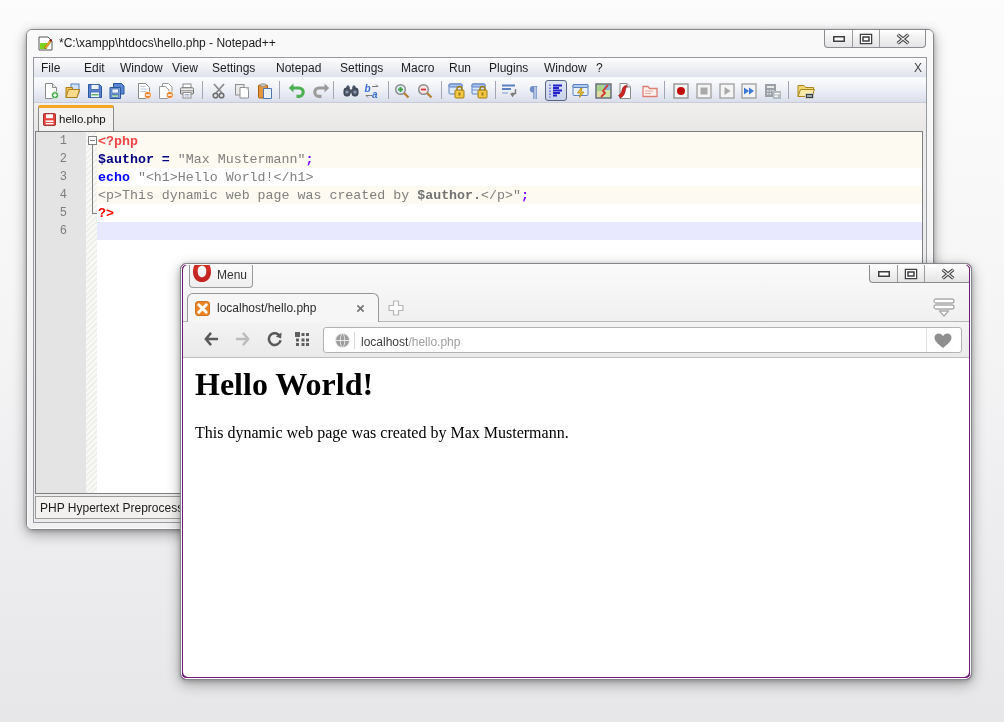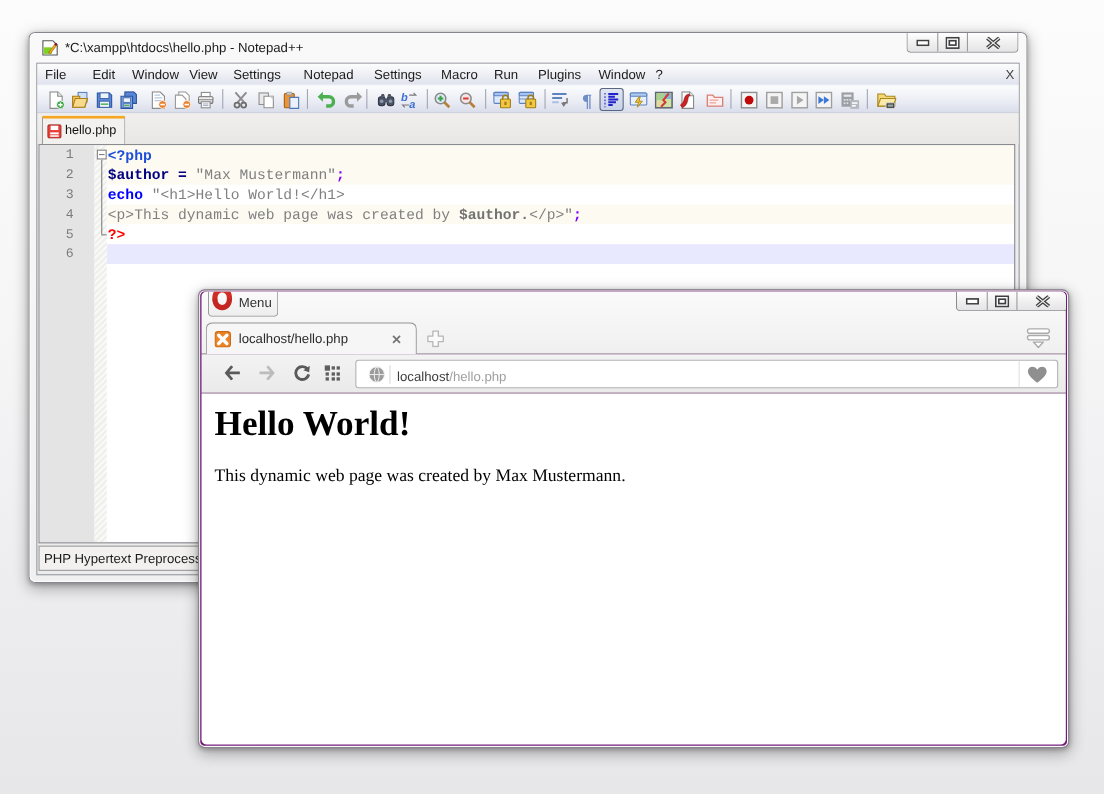--- a/index.html
+++ b/index.html
@@ -341,21 +341,21 @@
       <div class="lnum" style="top:18px;line-height:18px;">2</div>
       <div class="lnum" style="top:36px;line-height:18px;">3</div>
       <div class="lnum" style="top:54px;line-height:18px;">4</div>
       <div class="lnum" style="top:72px;line-height:18px;">5</div>
       <div class="lnum" style="top:90px;line-height:18px;">6</div>
 
       <div style="position:absolute;left:56px;top:13px;width:1px;height:68px;background:#808080;"></div>
       <div style="position:absolute;left:56px;top:81px;width:5px;height:1px;background:#808080;"></div>
       <div style="position:absolute;left:52px;top:4px;width:9px;height:9px;border:1px solid #808080;background:#fff;"></div>
       <div style="position:absolute;left:54px;top:8px;width:5px;height:1px;background:#808080;"></div>
-      <div class="codeline" style="top:1px"><span style="color:#1d4ed8;font-weight:bold">&lt;?php</span></div>
+      <div class="codeline" style="top:1px"><span style="color:#ef4444;font-weight:bold">&lt;?php</span></div>
       <div class="codeline" style="top:19px"><span style="color:#000080;font-weight:bold">$author = </span><span style="color:#808080">"Max Mustermann"</span><span style="color:#8000ff;font-weight:bold">;</span></div>
       <div class="codeline" style="top:37px"><span style="color:#0000ff;font-weight:bold">echo </span><span style="color:#808080">"&lt;h1&gt;Hello World!&lt;/h1&gt;</span></div>
       <div class="codeline" style="top:55px"><span style="color:#808080">&lt;p&gt;This dynamic web page was created by </span><span style="color:#737373;font-weight:bold">$author.</span><span style="color:#808080">&lt;/p&gt;"</span><span style="color:#8000ff;font-weight:bold">;</span></div>
       <div class="codeline" style="top:73px"><span style="color:#ff0000;font-weight:bold">?&gt;</span></div>
     </div>
     <div class="statusbar">
         <span>PHP Hypertext Preprocessor file</span>
       </div>
   </div>
 </div>

